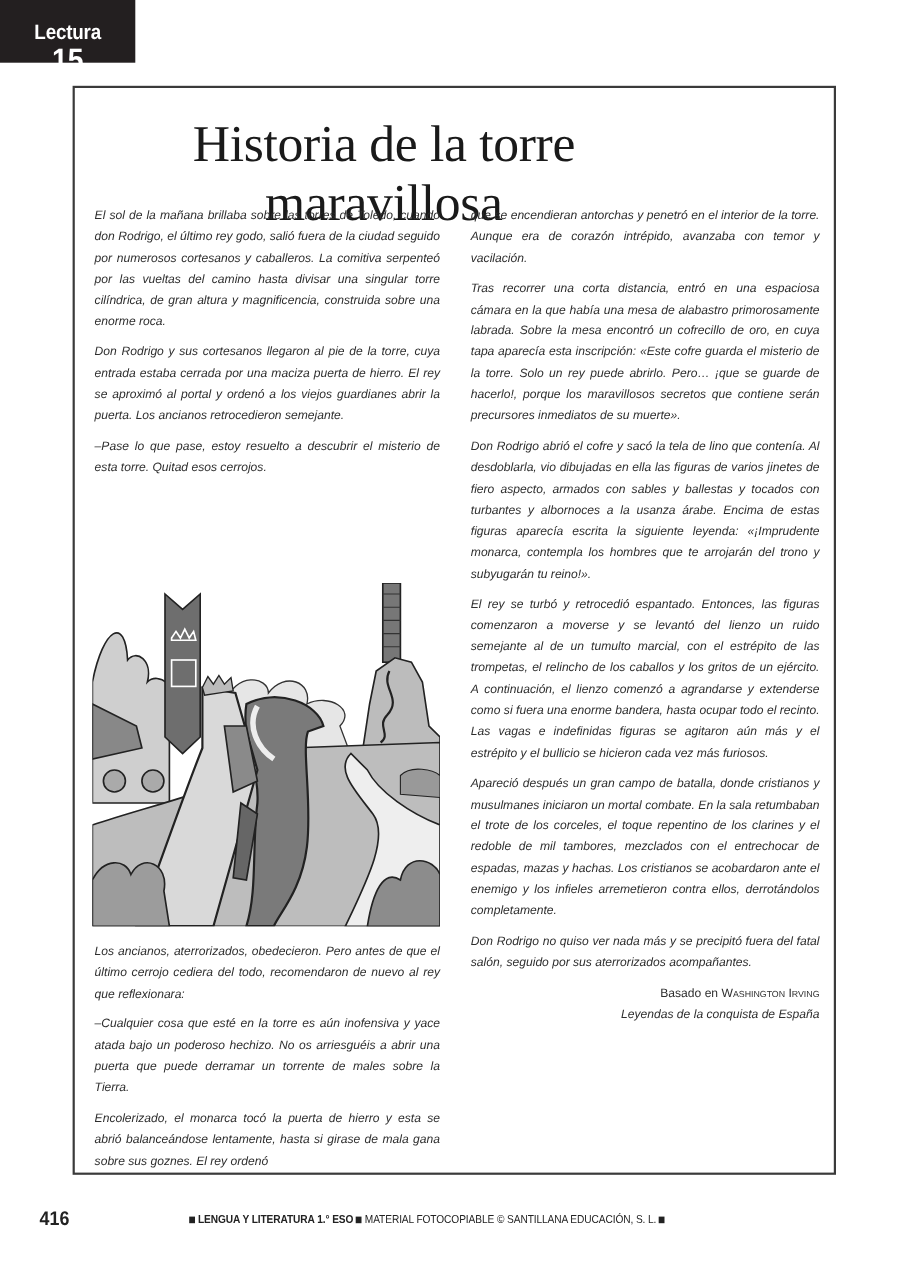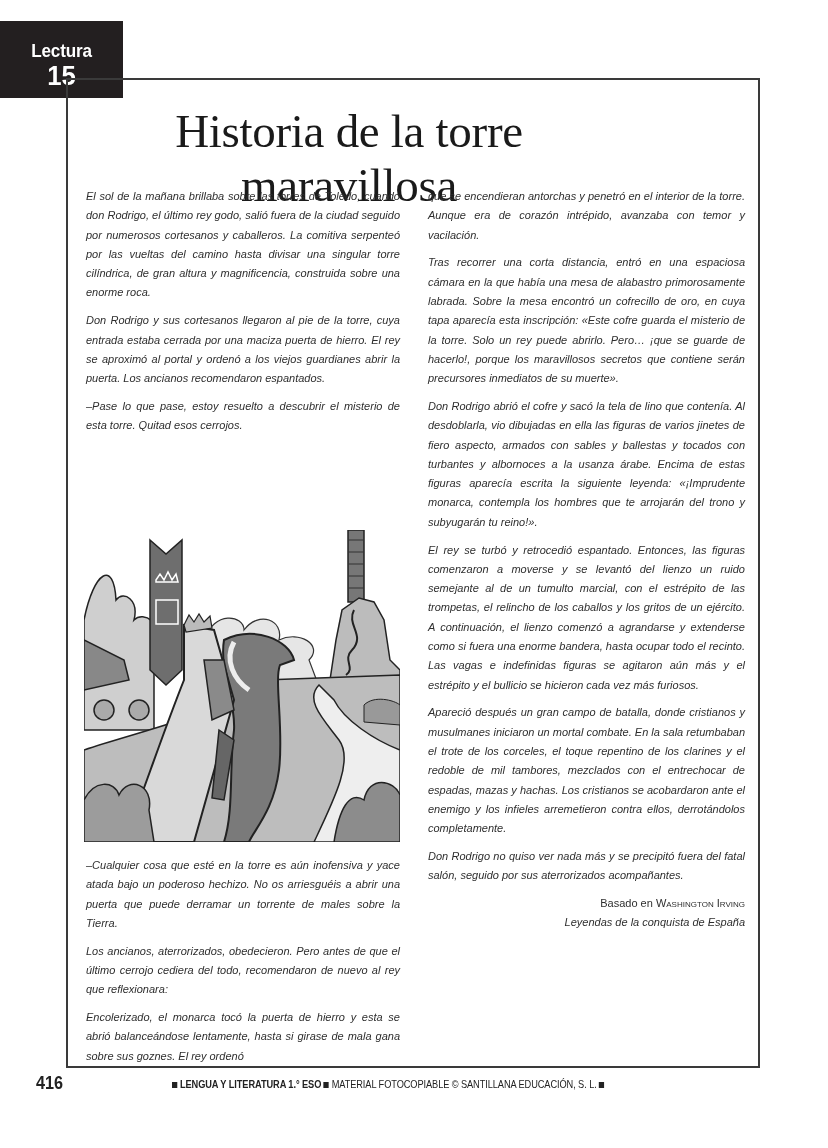--- a/index.html
+++ b/index.html
@@ -1,51 +1,51 @@
 <!DOCTYPE html>
 <html><head>
   <meta charset="utf-8">
   <style>
     html, body { margin: 0; padding: 0; background: #ffffff; }
     body { width: 828px; height: 1148px; position: relative; overflow: hidden; font-family: "Liberation Sans", sans-serif; color: #2a2a2a; }
-    .tab { position: absolute; left: 0; top: 0; width: 123px; height: 77px; background: #231f20; color: #fff; text-align: center; margin-top: 21px; }
+    .tab { position: absolute; left: 0; top: 0; width: 123px; height: 57px; background: #231f20; color: #fff; text-align: center; }
     .tab .lbl { font-family: "Liberation Sans", sans-serif; font-weight: bold; font-size: 19px; padding-top: 20px; line-height: 20px; letter-spacing: -0.2px; transform: scaleX(0.9); }
     .tab .num { font-family: "Liberation Sans", sans-serif; font-weight: bold; font-size: 28px; line-height: 30px; transform: scaleX(0.92); }
     .frame { position: absolute; left: 66px; top: 78px; width: 694px; height: 990px; border: 2px solid #3a3a3a; box-sizing: border-box; }
     h1 { position: absolute; left: 66px; top: 104px; width: 566px; margin: 0; text-align: center; font-family: "Liberation Serif", serif; font-weight: normal; font-size: 47px; color: #1a1a1a; letter-spacing: -0.3px; }
     .col { position: absolute; font-style: italic; font-size: 11px; line-height: 19.3px; color: #2e2e2e; text-align: justify; hyphens: manual; }
     .col p { margin: 0 0 8.5px 0; }
     .col-left-top { left: 86px; top: 187px; width: 314px; }
     .col-left-bottom { left: 86px; top: 856px; width: 314px; }
     .col-right { left: 428px; top: 187px; width: 317px; }
     .credit { text-align: right; font-style: normal; margin-top: 6px; }
     .credit .src { font-style: italic; }
     .sc { font-variant: small-caps; text-align: right; }
     .illus { position: absolute; left: 84px; top: 530px; width: 316px; height: 312px; }
-    .footer { position: absolute; top: 1073px; left: 0; width: 828px; height: 20px; }
+    .footer { position: absolute; top: 1098px; left: 0; width: 828px; height: 20px; }
     .page-num { position: absolute; left: 36px; top: 0; font-weight: bold; font-size: 18px; color: #222; transform: scaleX(0.9); transform-origin: left; }
     .footer-text { position: absolute; left: 172px; top: 5px; font-size: 10.5px; color: #222; letter-spacing: -0.1px; white-space: nowrap; transform: scaleX(0.88); transform-origin: left; }
     .footer-text .b { font-weight: bold; }
     .sq { display: inline-block; width: 6px; height: 6px; background: #222; margin: 0 3px 1px 0; vertical-align: middle; }
   </style>
 </head>
 <body>
 
 <div class="tab">
   <div class="lbl">Lectura</div>
   <div class="num">15</div>
 </div>
 
 <div class="frame"></div>
 
 <h1>Historia de la torre maravillosa</h1>
 
 <div class="col col-left-top">
   <p>El sol de la mañana brillaba sobre las torres de Toledo, cuando don Rodrigo, el último rey godo, salió fuera de la ciudad seguido por numerosos cortesanos y caballeros. La comitiva serpenteó por las vueltas del camino hasta divisar una singular torre cilíndrica, de gran altura y magnificencia, construida sobre una enorme roca.</p>
-  <p>Don Rodrigo y sus cortesanos llegaron al pie de la torre, cuya entrada estaba cerrada por una maciza puerta de hierro. El rey se aproximó al portal y ordenó a los viejos guardianes abrir la puerta. Los ancianos recomendaron espantados.</p>
+  <p>Don Rodrigo y sus cortesanos llegaron al pie de la torre, cuya entrada estaba cerrada por una maciza puerta de hierro. El rey se aproximó al portal y ordenó a los viejos guardianes abrir la puerta. Los ancianos retrocedieron semejante.</p>
   <p>–Pase lo que pase, estoy resuelto a descubrir el misterio de esta torre. Quitad esos cerrojos.</p>
 </div>
 
 <div class="illus">
   <svg width="316" height="312" viewBox="0 0 316 312">
     <rect x="0" y="0" width="316" height="312" fill="#ffffff"></rect>
 
     <path d="M0,90 C10,40 30,30 32,70 C40,60 55,70 50,90 C60,80 80,95 70,110 L70,200 L0,200 Z" fill="#cfcfcf" stroke="#222" stroke-width="1.5"></path>
     <path d="M120,110 C130,80 160,85 160,100 C175,80 200,90 195,110 C215,100 240,115 225,130 L240,170 L110,170 Z" fill="#e6e6e6" stroke="#333" stroke-width="1.2"></path>
 
@@ -77,22 +77,22 @@
     <path d="M120,130 L140,130 L150,180 L128,190 Z" fill="#8a8a8a" stroke="#222" stroke-width="1.5"></path>
     <path d="M135,200 L150,210 L140,270 L128,268 Z" fill="#666" stroke="#222" stroke-width="1.5"></path>
     <path d="M100,95 L105,85 L110,92 L115,84 L120,92 L126,86 L128,98 L102,102 Z" fill="#bbb" stroke="#222" stroke-width="1.2"></path>
 
     <path d="M0,270 C10,250 30,250 35,265 C45,245 70,255 65,280 L70,312 L0,312 Z" fill="#9c9c9c" stroke="#222" stroke-width="1.5"></path>
     <path d="M250,312 C255,280 265,260 280,270 C285,245 310,250 316,265 L316,312 Z" fill="#8c8c8c" stroke="#222" stroke-width="1.5"></path>
   </svg>
 </div>
 
 <div class="col col-left-bottom">
+  <p>Los ancianos, aterrorizados, obedecieron. Pero antes de que el último cerrojo cediera del todo, recomendaron de nuevo al rey que reflexionara:</p>
   <p>–Cualquier cosa que esté en la torre es aún inofensiva y yace atada bajo un poderoso hechizo. No os arriesguéis a abrir una puerta que puede derramar un torrente de males sobre la Tierra.</p>
-  <p>Los ancianos, aterrorizados, obedecieron. Pero antes de que el último cerrojo cediera del todo, recomendaron de nuevo al rey que reflexionara:</p>
   <p>Encolerizado, el monarca tocó la puerta de hierro y esta se abrió balanceándose lentamente, hasta si girase de mala gana sobre sus goznes. El rey ordenó</p>
 </div>
 
 <div class="col col-right">
   <p>que se encendieran antorchas y penetró en el interior de la torre. Aunque era de corazón intrépido, avanzaba con temor y vacilación.</p>
   <p>Tras recorrer una corta distancia, entró en una espaciosa cámara en la que había una mesa de alabastro primorosamente labrada. Sobre la mesa encontró un cofrecillo de oro, en cuya tapa aparecía esta inscripción: «Este cofre guarda el misterio de la torre. Solo un rey puede abrirlo. Pero… ¡que se guarde de hacerlo!, porque los maravillosos secretos que contiene serán precursores inmediatos de su muerte».</p>
   <p>Don Rodrigo abrió el cofre y sacó la tela de lino que contenía. Al desdoblarla, vio dibujadas en ella las figuras de varios jinetes de fiero aspecto, armados con sables y ballestas y tocados con turbantes y albornoces a la usanza árabe. Encima de estas figuras aparecía escrita la siguiente leyenda: «¡Imprudente monarca, contempla los hombres que te arrojarán del trono y subyugarán tu reino!».</p>
   <p>El rey se turbó y retrocedió espantado. Entonces, las figuras comenzaron a moverse y se levantó del lienzo un ruido semejante al de un tumulto marcial, con el estrépito de las trompetas, el relincho de los caballos y los gritos de un ejército. A continuación, el lienzo comenzó a agrandarse y extenderse como si fuera una enorme bandera, hasta ocupar todo el recinto. Las vagas e indefinidas figuras se agitaron aún más y el estrépito y el bullicio se hicieron cada vez más furiosos.</p>
   <p>Apareció después un gran campo de batalla, donde cristianos y musulmanes iniciaron un mortal combate. En la sala retumbaban el trote de los corceles, el toque repentino de los clarines y el redoble de mil tambores, mezclados con el entrechocar de espadas, mazas y hachas. Los cristianos se acobardaron ante el enemigo y los infieles arremetieron contra ellos, derrotándolos completamente.</p>
   <p>Don Rodrigo no quiso ver nada más y se precipitó fuera del fatal salón, seguido por sus aterrorizados acompañantes.</p>

